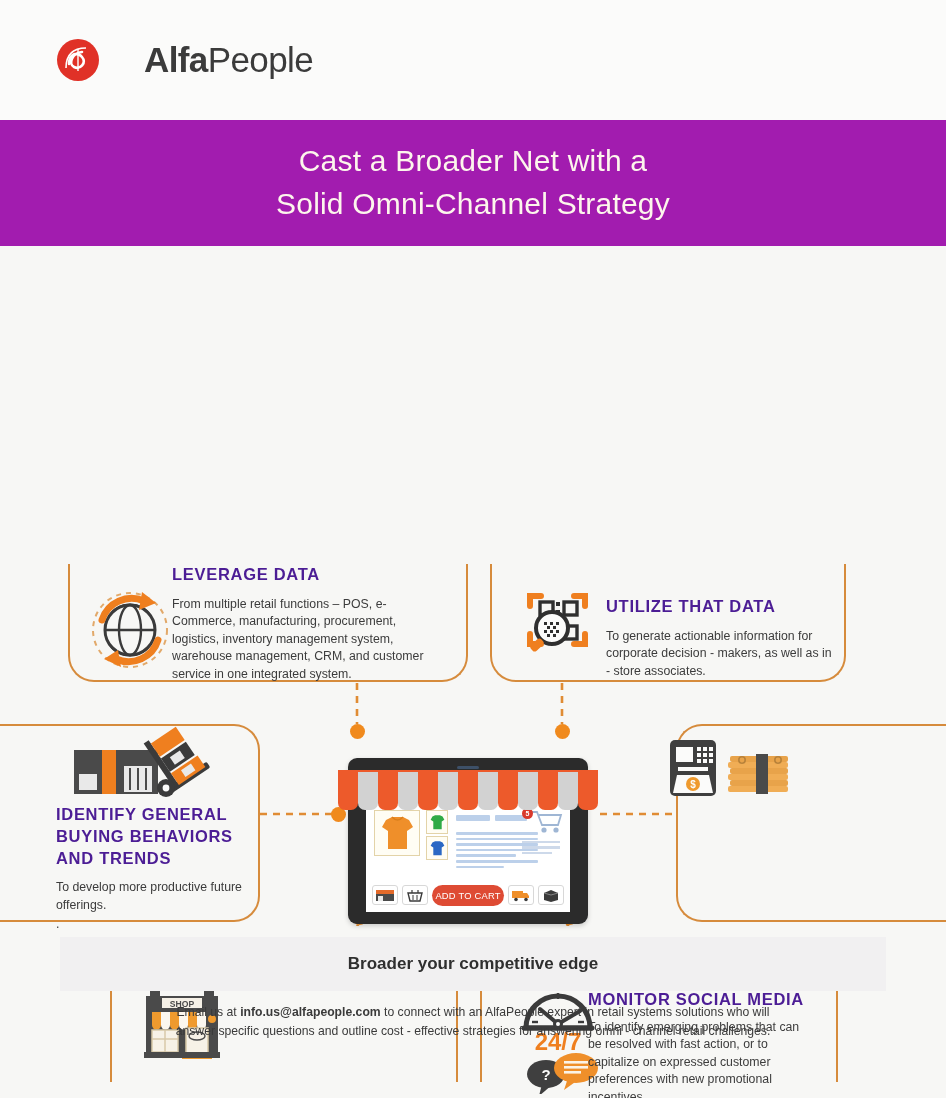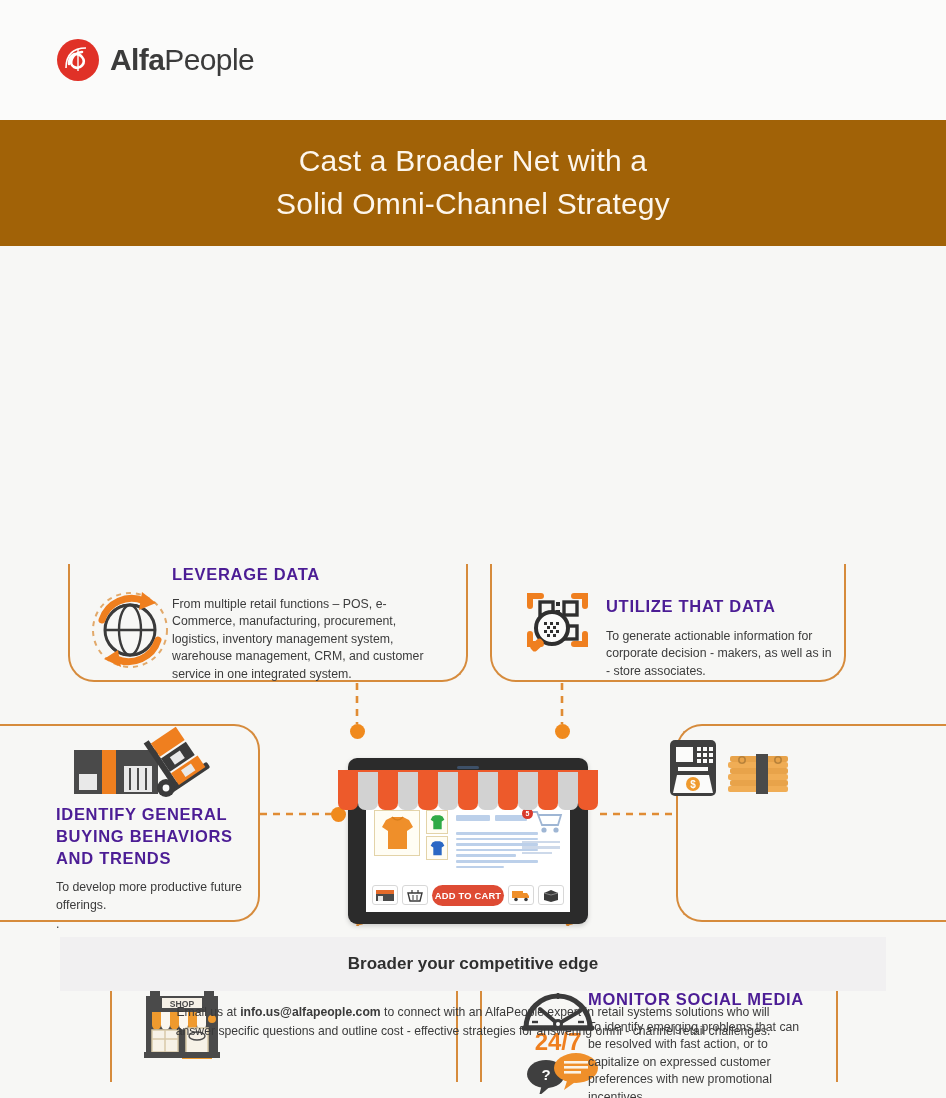--- a/index.html
+++ b/index.html
@@ -8,27 +8,27 @@
     background: #f7f7f5;
     font-family: "Liberation Sans", sans-serif;
     position: relative;
     overflow: hidden;
   }
 
   
   .header { height: 120px; background: #fbfbfa; position: relative; }
   .logo-wrap { position: absolute; left: 56px; top: 38px; display: flex; align-items: center; gap: 10px; }
   .logo-mark { width: 44px; height: 44px; position: relative; }
-  .logo-text { font-size: 30px; letter-spacing: -0.6px; color: #3b3b3b; white-space: nowrap; }
+  .logo-text { font-size: 35px; letter-spacing: -0.6px; color: #3b3b3b; white-space: nowrap; margin-left: 34px; }
   .logo-text .b { font-weight: bold; }
   .logo-text .l { font-weight: normal; }
 
   
   .banner {
-    height: 126px; background: #a16207;
+    height: 126px; background: #a21caf;
     display: flex; flex-direction: column;
     align-items: center; justify-content: center;
     color: #fdf6ec;
   }
   .banner div { font-size: 30px; font-weight: normal; line-height: 1.42; letter-spacing: 0.2px; }
 
   
   .canvas { position: relative; height: 680px; }
 
   
@@ -64,21 +64,21 @@
   .scr-main { position: absolute; left: 8px; top: 28px; width: 46px; height: 46px; border: 1.5px solid #e3d3a8; background: #fffdf4; }
   .scr-thumb { position: absolute; width: 22px; height: 24px; border: 1.2px solid #e3d3a8; background: #fffdf4; }
   .lines-col { position: absolute; left: 90px; top: 28px; width: 82px; }
   .lines-col i { display: block; background: #bcd0ea; height: 2.6px; margin-bottom: 3px; border-radius: 1px; }
   .cart-area { position: absolute; right: 6px; top: 26px; width: 42px; }
   .cart-badge { position: absolute; left: 0; top: 0; width: 11px; height: 11px; border-radius: 50%; background: #d9392b; color: #fff; font-size: 7px; line-height: 11px; text-align: center; font-weight: bold; }
   .bottom-row { position: absolute; left: 6px; right: 6px; bottom: 6px; height: 22px; display: flex; align-items: center; gap: 4px; }
   .mini-ic { width: 26px; height: 20px; border: 1.2px solid #d8d8d8; border-radius: 3px; background: #fff; position: relative; }
   .atc {
     flex: 1; height: 21px; background: #de4b34; border-radius: 11px;
-    color: #fff; font-size: 9.4px; font-weight: bold; letter-spacing: 0.2px;
+    color: #fff; font-size: 9.4px; font-weight: normal; letter-spacing: 0.2px;
     display: flex; align-items: center; justify-content: center;
   }
 
   
   .foot-band {
     position: absolute; left: 60px; top: 937px; width: 826px; height: 54px;
     background: #f1f0f1; display: flex; align-items: center; justify-content: center;
   }
   .foot-band span { font-size: 17px; font-weight: bold; color: #2f2f2f; }
   .foot-text {

